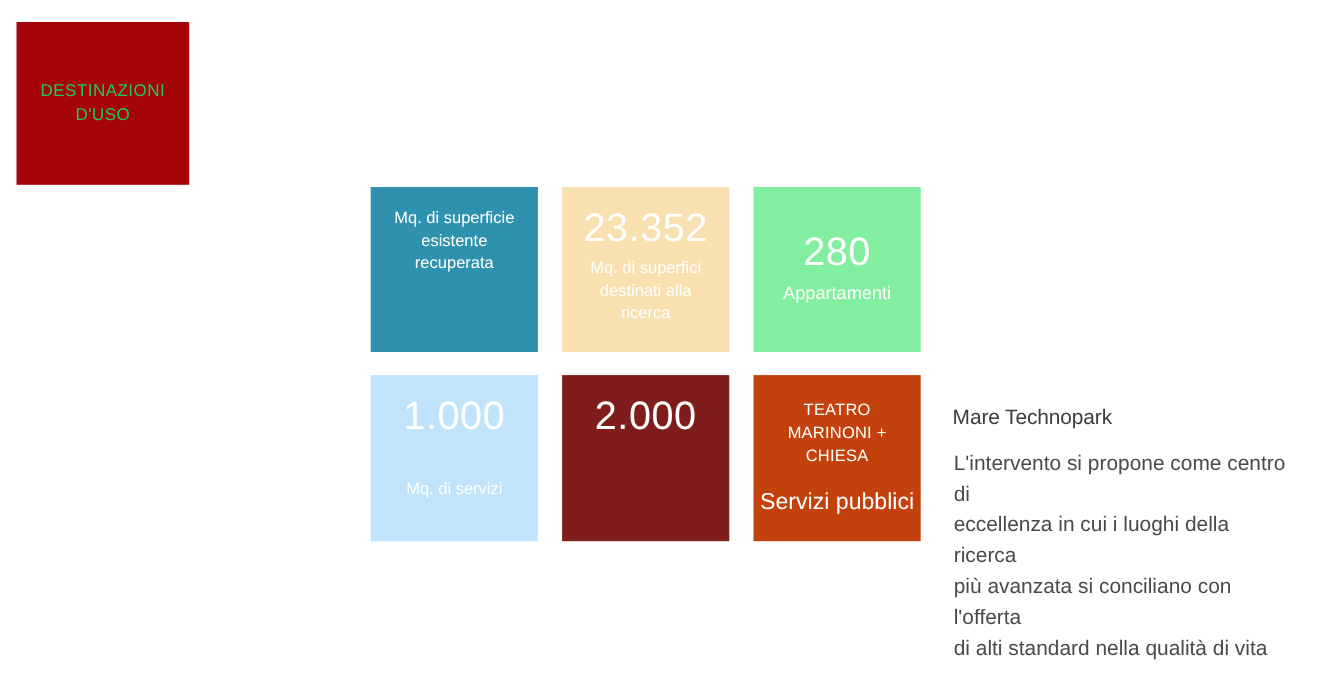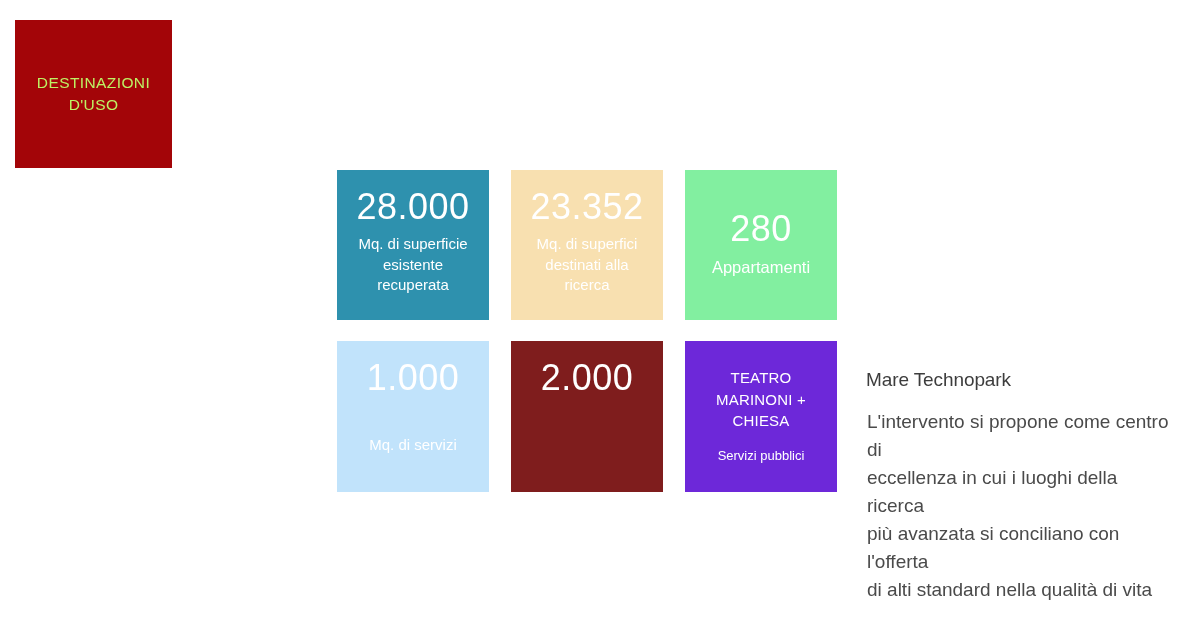--- a/index.html
+++ b/index.html
@@ -30,21 +30,21 @@
     width: 157px;
     height: 148px;
     background: #A30508;
     display: flex;
     align-items: center;
     justify-content: center;
     box-sizing: border-box;
     padding: 0 10px;
   }
   .title-box-text {
-    color: #bef264;
+    color: #22c55e;
     font-size: 15.5px;
     line-height: 1.42;
     letter-spacing: 0.4px;
     text-align: center;
     white-space: pre-line;
     font-weight: 400;
   }
 
   
   .tiles {
@@ -95,21 +95,21 @@
   .tile-label.spaced {
     line-height: 2.1;
     margin-top: 24px;
   }
   .tile-label.big {
     font-size: 16.5px;
     line-height: 1.4;
   }
   .tile-sublabel {
     color: #ffffff;
-    font-size: 13px;
+    font-size: 21px;
     line-height: 1.4;
     text-align: center;
     font-weight: 400;
     margin-top: 16px;
   }
   .tile-caps {
     color: #ffffff;
     font-size: 15px;
     line-height: 1.42;
     text-align: center;
@@ -147,21 +147,20 @@
 <div class="slide">
 
   <div class="title-box">
     <div class="title-box-text">DESTINAZIONI
 D'USO</div>
   </div>
 
   <div class="tiles">
 
     <div class="tile align-top" style="background:#2E91AE">
-      <div class="tile-number">28.000</div>
       <div class="tile-label">Mq. di superficie
 esistente
 recuperata</div>
     </div>
 
     <div class="tile align-top" style="background:#F8E0B0">
       <div class="tile-number">23.352</div>
       <div class="tile-label">Mq. di superfici
 destinati alla
 ricerca</div>
@@ -176,21 +175,21 @@
       <div class="tile-number">1.000</div>
       <div class="tile-label spaced">Mq. di servizi
 
 collettivi</div>
     </div>
 
     <div class="tile align-top" style="background:#7f1d1d">
       <div class="tile-number">2.000</div>
     </div>
 
-    <div class="tile align-center" style="background:#6d28d9">
+    <div class="tile align-center" style="background:#c2410c">
       <div class="tile-caps">TEATRO
 MARINONI +
 CHIESA</div>
       <div class="tile-sublabel">Servizi pubblici</div>
     </div>
 
   </div>
 
   <div class="desc">
     <h2 class="desc-title">Mare Technopark</h2>

